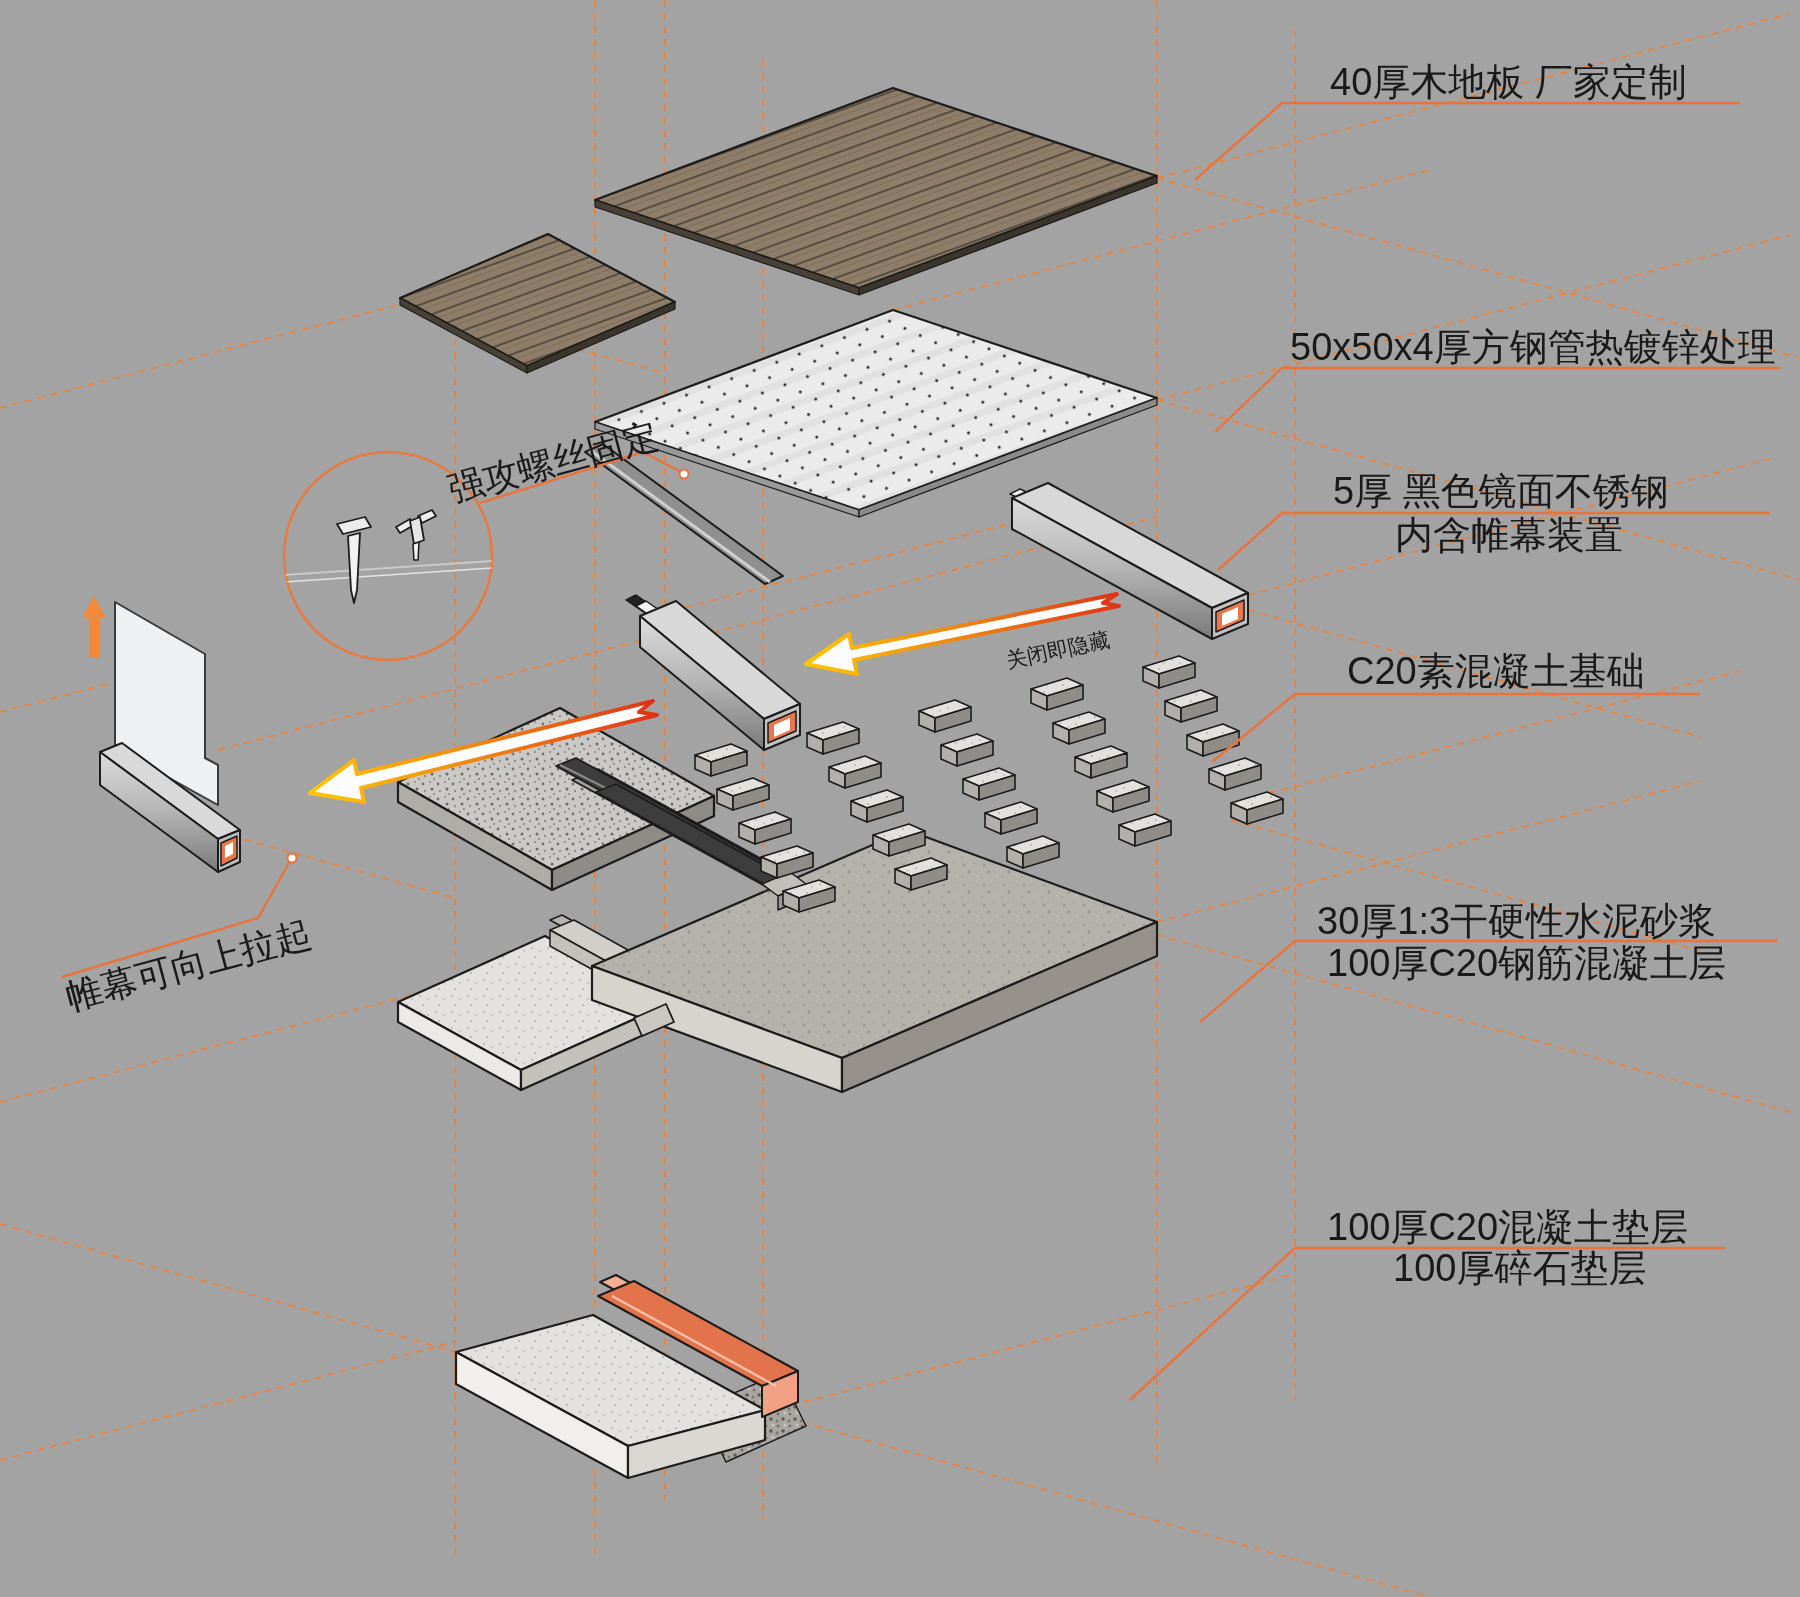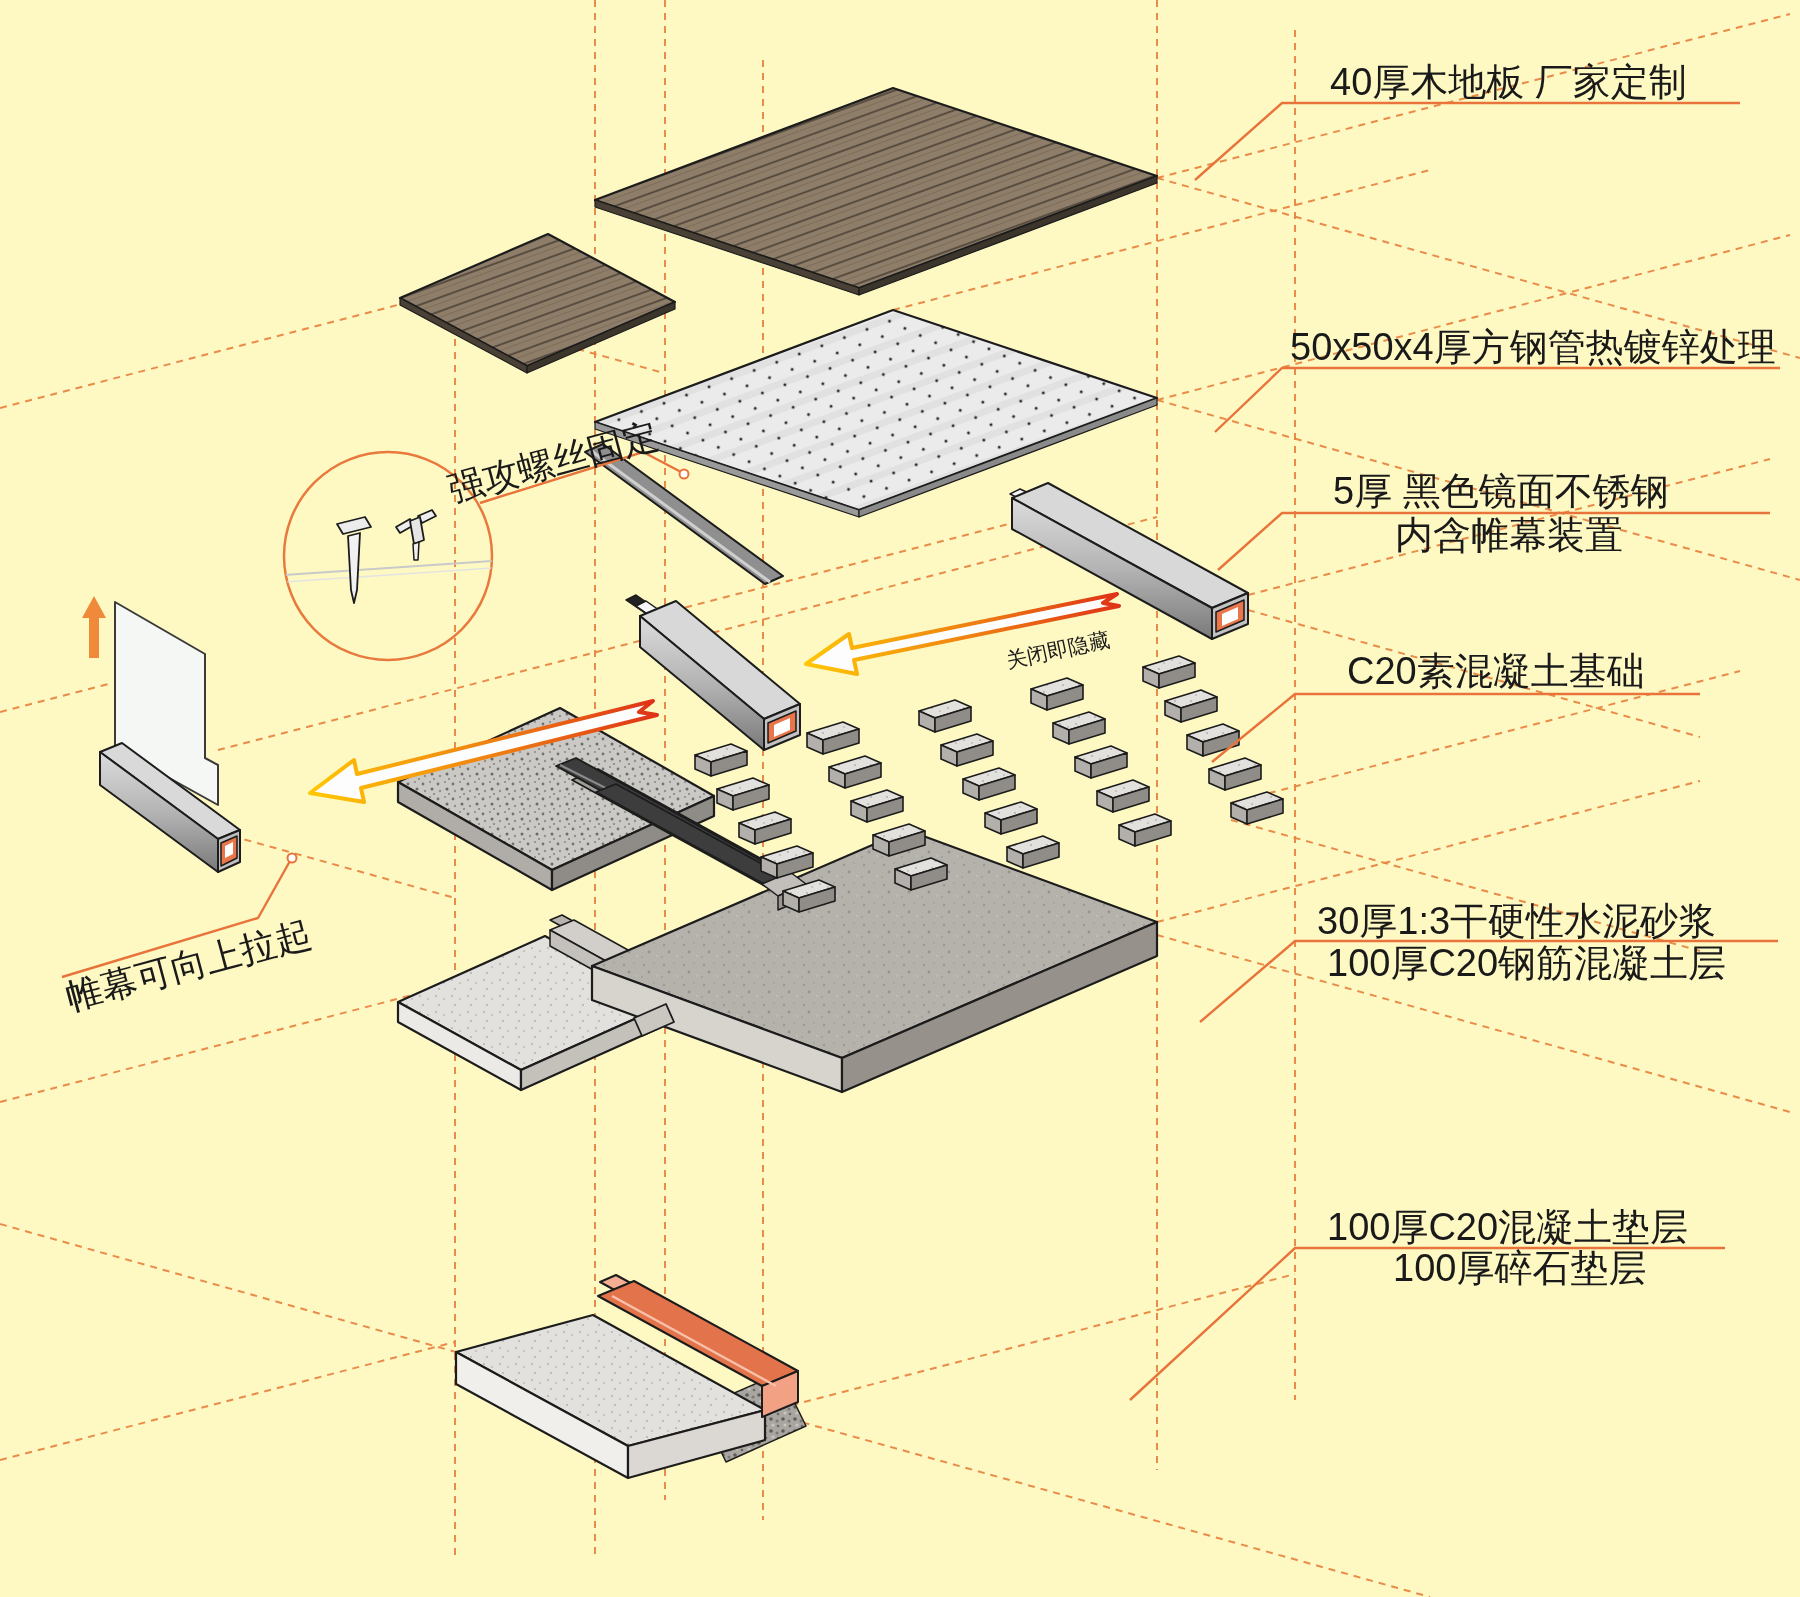--- a/index.html
+++ b/index.html
@@ -1,16 +1,16 @@
 <!DOCTYPE html>
 <html><head>
 <meta charset="utf-8">
 <style>
   html,body{margin:0;padding:0;background:#ffffff;}
-  .canvas{position:relative;width:1800px;height:1597px;background:#fef9c3;overflow:hidden;}
+  .canvas{position:relative;width:1800px;height:1597px;background:#a3a3a3;overflow:hidden;}
   .canvas svg{position:absolute;left:0;top:0;}
   .lbl{font-family:"Liberation Sans",sans-serif;font-size:38px;font-weight:500;fill:#1a1a1a;}
   .lbl-rot{font-family:"Liberation Sans",sans-serif;font-size:36px;font-weight:500;fill:#1a1a1a;}
   .lbl-sm{font-family:"Liberation Sans",sans-serif;font-size:21px;font-weight:500;fill:#1a1a1a;}
   .dash{stroke:#E8823F;stroke-width:2;stroke-dasharray:7 6;fill:none;opacity:.92;}
   .leader{stroke:#E8743B;stroke-width:2.4;fill:none;}
   .outline{stroke:#1c1c1c;stroke-linejoin:round;}
 </style>
 </head>
 <body>

